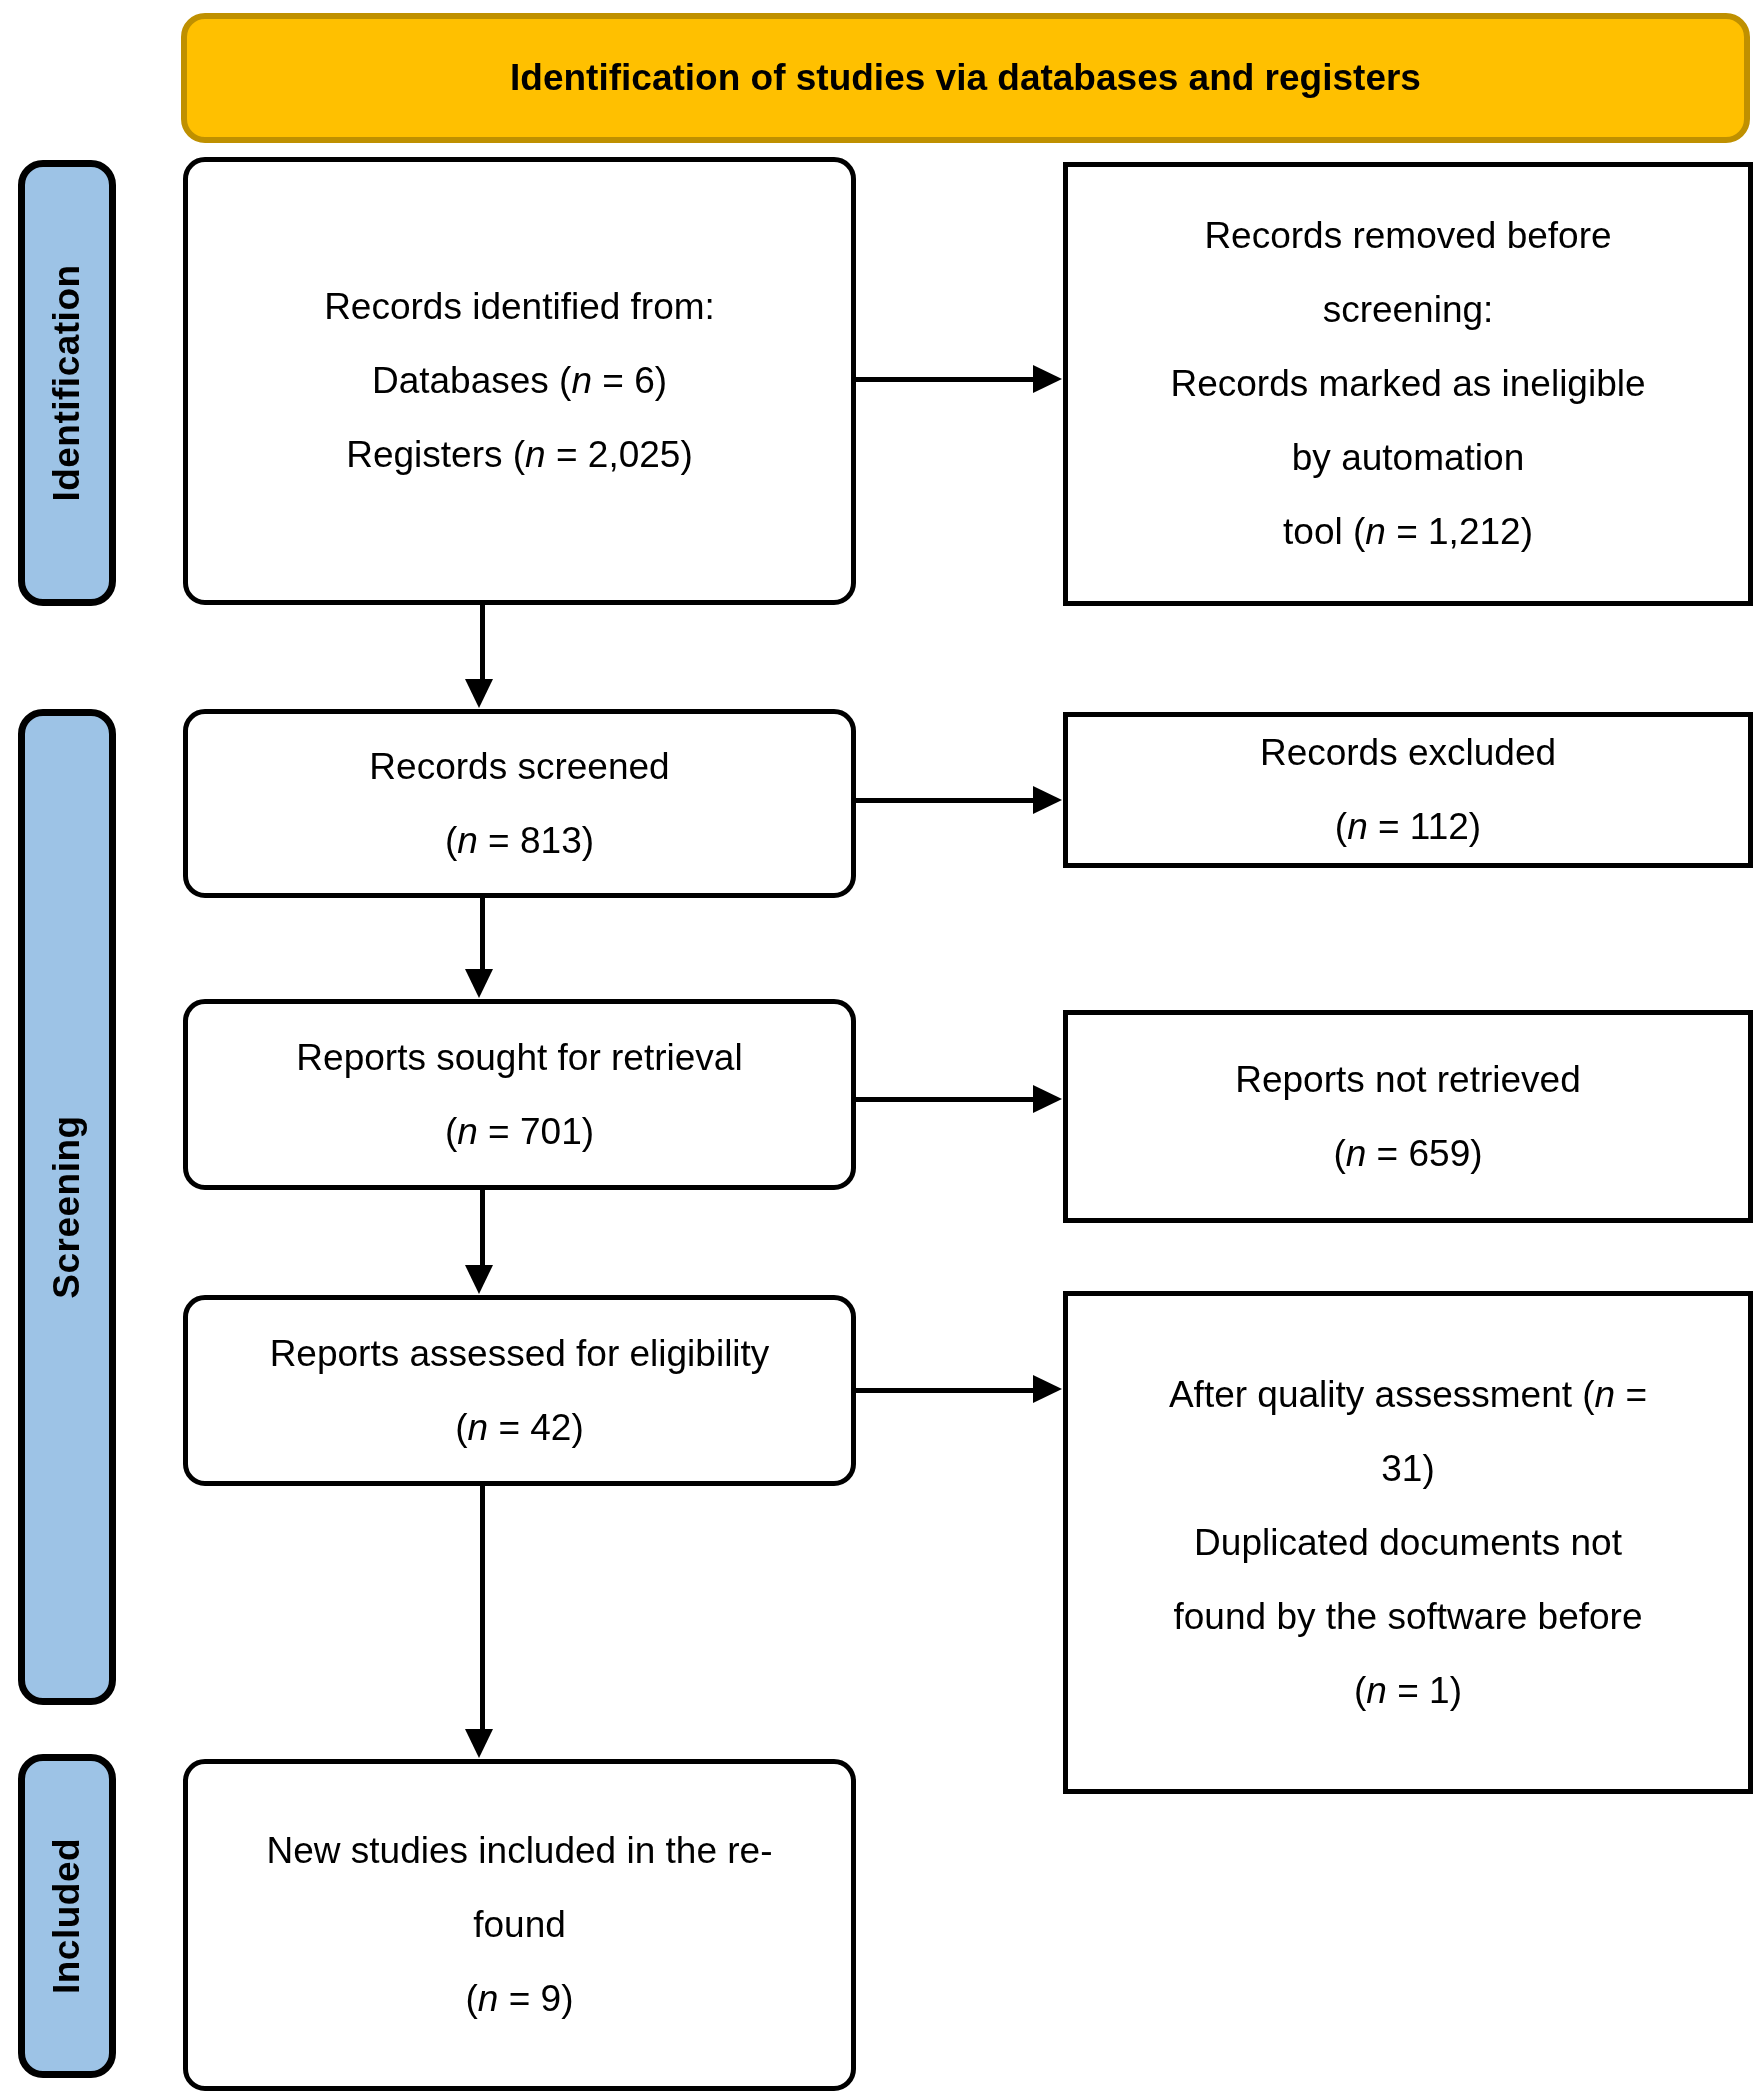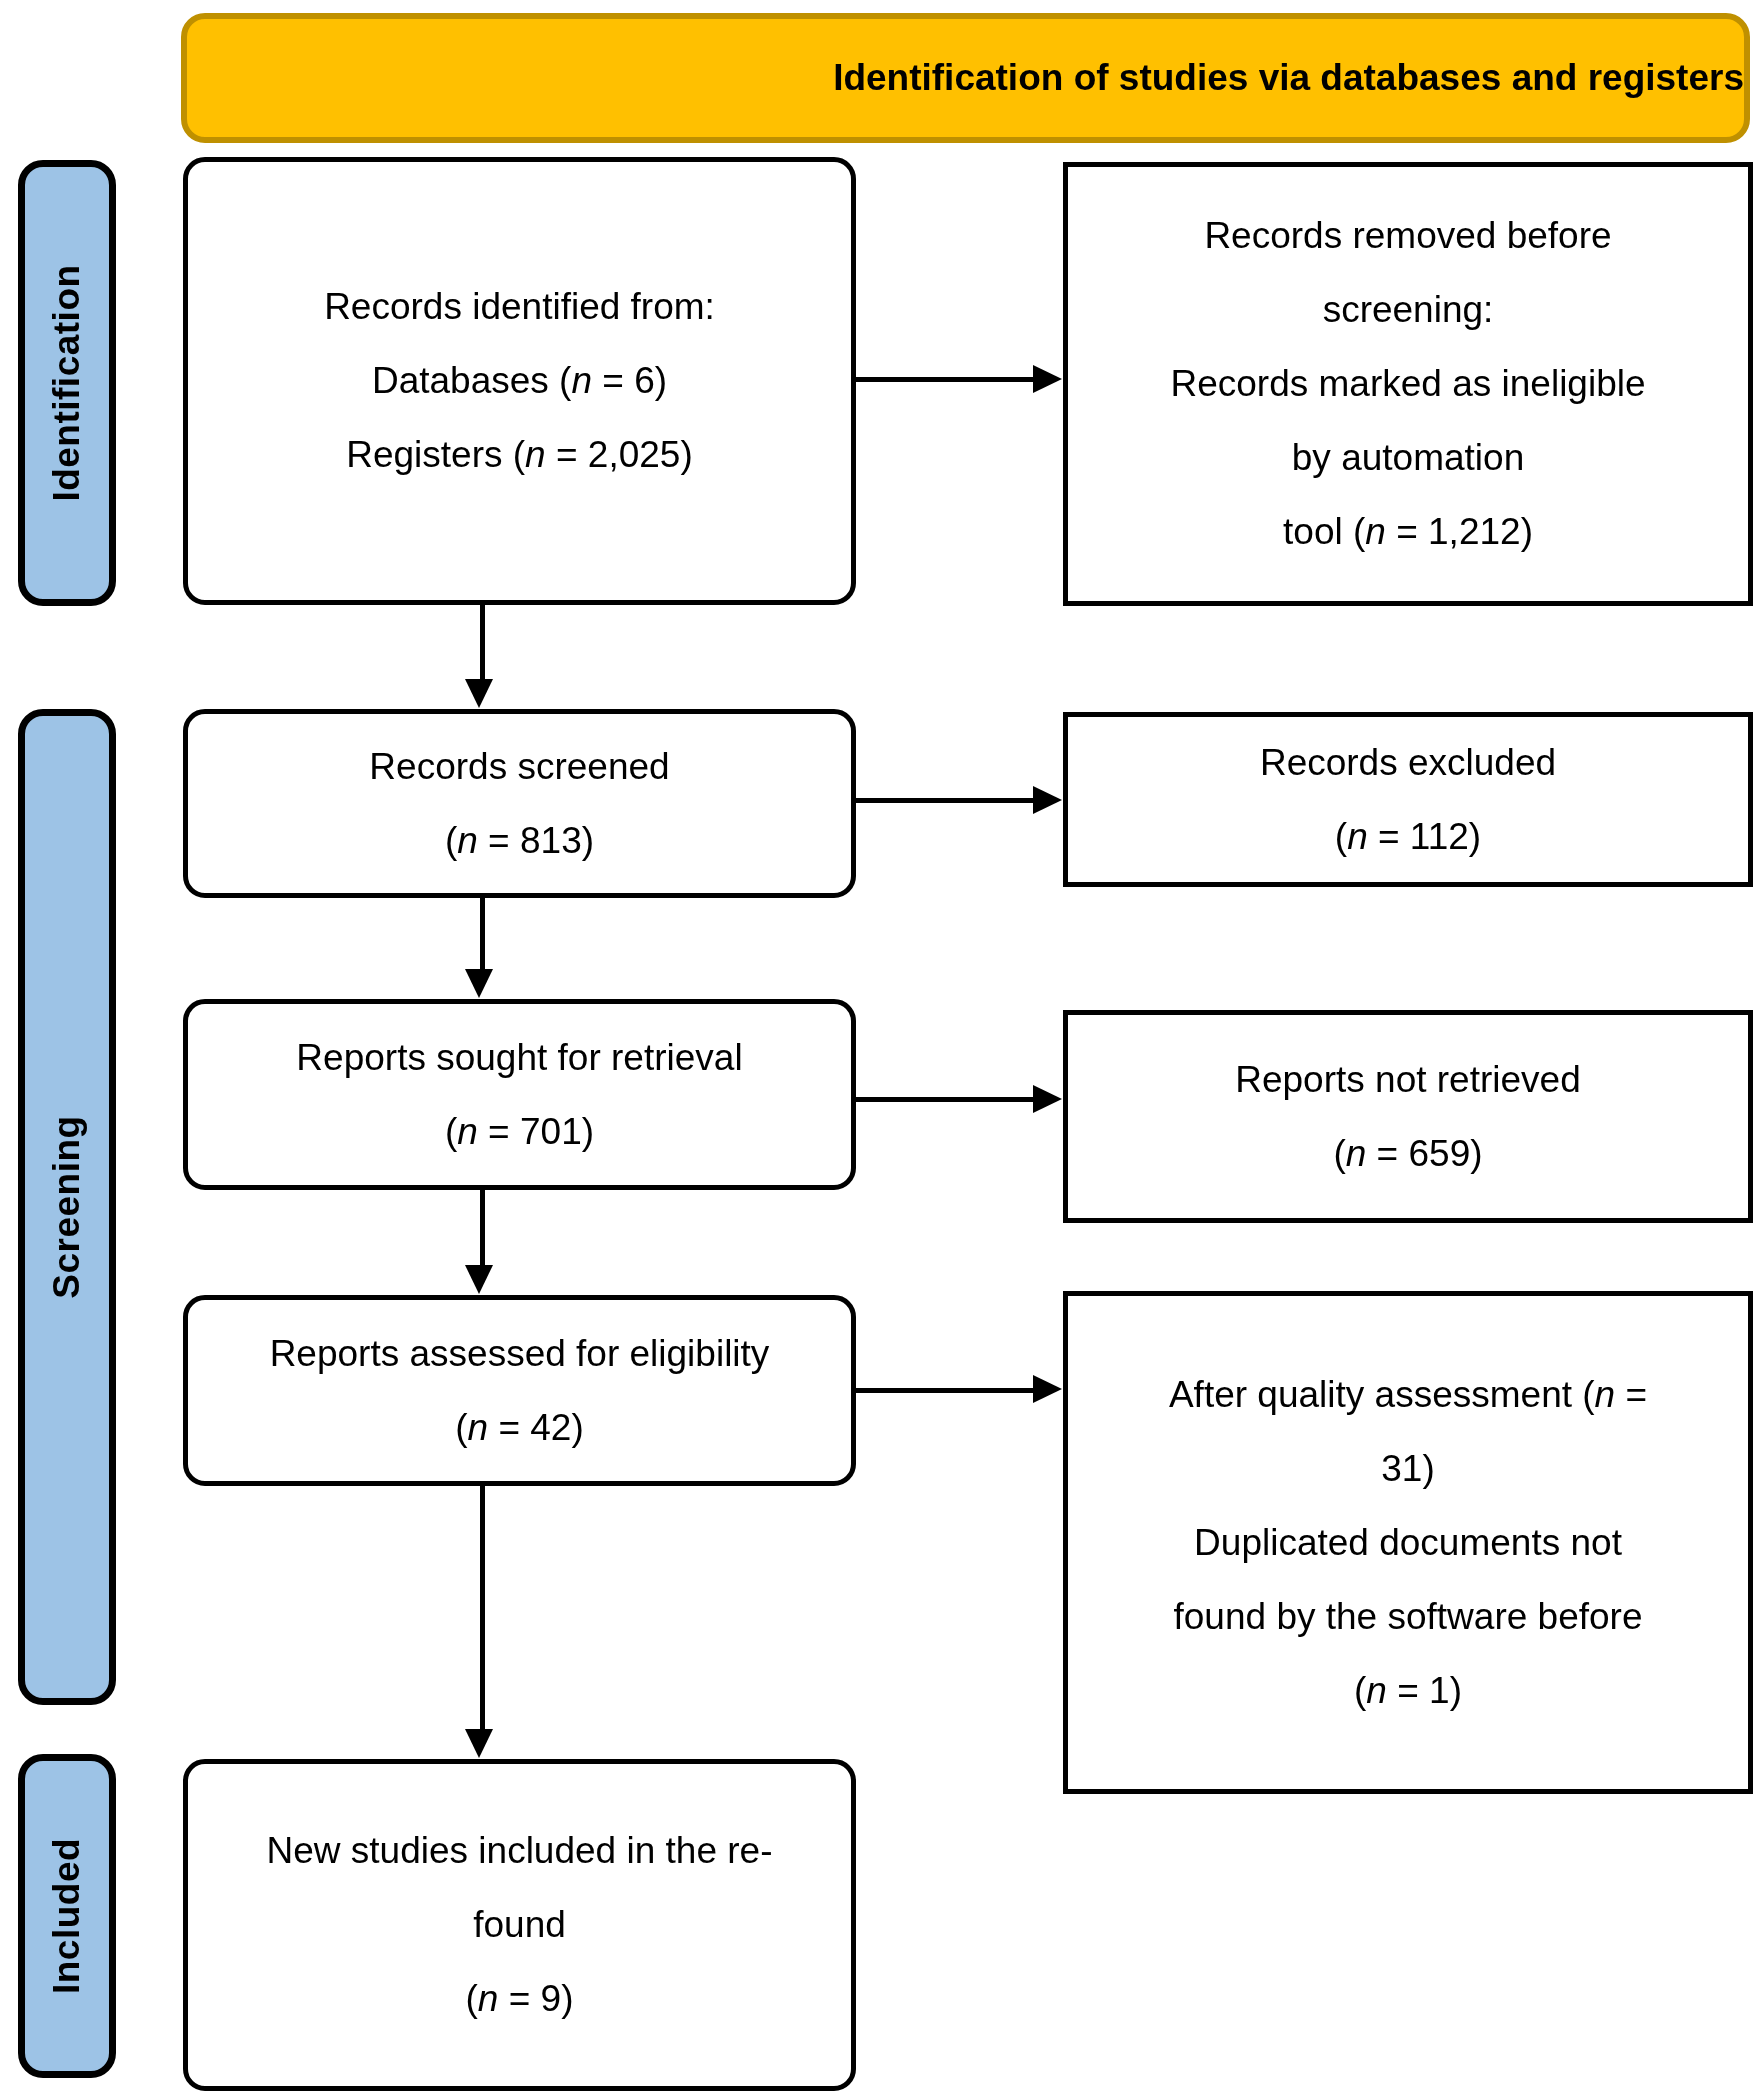--- a/index.html
+++ b/index.html
@@ -6,21 +6,21 @@
   body {
     width: 1762px; height: 2097px; position: relative;
     font-family: "Liberation Sans", "DejaVu Sans", sans-serif;
     color: #000000;
   }
   .stage { position: absolute; inset: 0; }
 
   .header {
     position: absolute; left: 181px; top: 12.5px; width: 1569px; height: 130px;
     background: #FFC000; border: 6.5px solid #BF9000; border-radius: 24px;
-    box-sizing: border-box; display: flex; align-items: center; justify-content: flex-end;
+    box-sizing: border-box; display: flex; align-items: center; justify-content: center;
     font-weight: bold; font-size: 37px;
   }
 
   .sidebar {
     position: absolute; left: 18px; width: 98px;
     background: #9DC3E6; border: 7px solid #000000; border-radius: 25px;
     box-sizing: border-box; display: flex; align-items: center; justify-content: center;
   }
   .sidebar .rot {
     transform: rotate(-90deg); white-space: nowrap;
@@ -37,21 +37,21 @@
     font-size: 37px; line-height: 74px;
   }
   .col-left  { left: 183px;  width: 673px; border-radius: 22px; }
   .col-right { left: 1063px; width: 690px; }
   .b1 { top: 157px;  height: 448px; }
   .b2 { top: 709px; height: 189px; }
   .b3 { top: 999px; height: 191px; }
   .b4 { top: 1295px; height: 191px; }
   .b5 { top: 1759px; height: 332px; }
   .r1 { top: 162px;  height: 444px; }
-  .r2 { top: 712px; height: 175px; }
+  .r2 { top: 712px; height: 156px; }
   .r3 { top: 1010px; height: 213px; }
   .r4 { top: 1291px; height: 503px; }
 
   .it { font-style: italic; }
 
   .hline { position: absolute; height: 4.9px; background: #000000; }
   .vline { position: absolute; width: 4.9px;  background: #000000; }
   .head-right {
     position: absolute; width: 0; height: 0;
     border-top: 14.7px solid transparent; border-bottom: 14.7px solid transparent;

